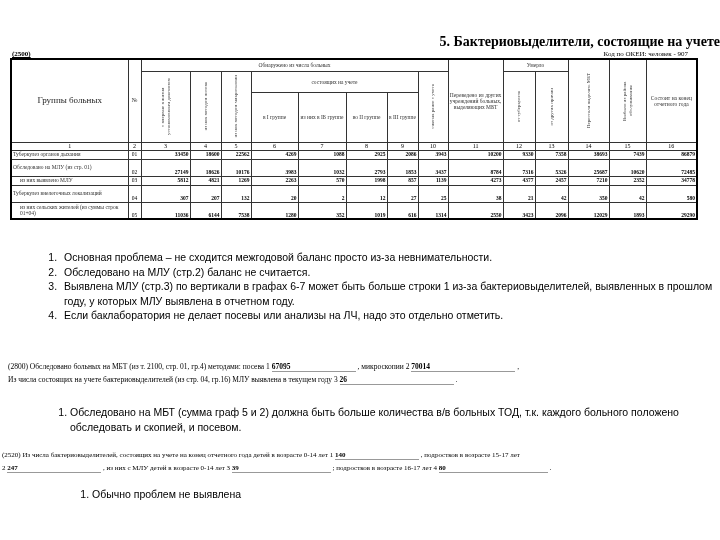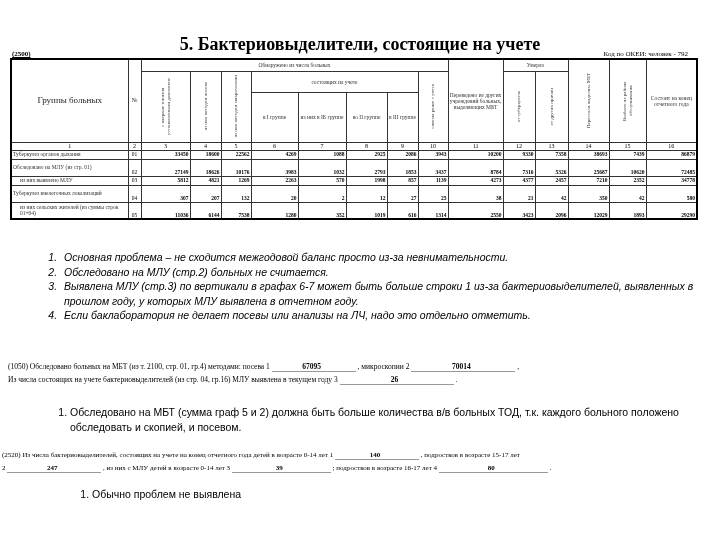--- a/index.html
+++ b/index.html
@@ -1,46 +1,46 @@
 <!DOCTYPE html>
 <html><head>
 <meta charset="utf-8">
 <style>
   html, body { margin:0; padding:0; background:#ffffff; }
   body { width:720px; height:540px; position:relative; overflow:hidden; color:#000; }
   .serif { font-family: "Liberation Serif", "DejaVu Serif", serif; }
   .sans { font-family: "Liberation Sans", "DejaVu Sans", sans-serif; }
-  .title { position:absolute; left:0; top:34px; width:720px; text-align:center; font-size:18px; font-weight:bold; }
+  .title { position:absolute; left:0; top:34px; width:720px; text-align:right; font-size:14px; font-weight:bold; }
   .code-left { position:absolute; left:12px; top:50px; font-size:7px; font-weight:bold; text-decoration:underline; }
   .okei { position:absolute; right:32px; top:50px; font-size:7px; }
   table.main { position:absolute; left:10px; top:58px; border-collapse:collapse; table-layout:fixed; width:686px; font-size:5.5px; }
   table.main td, table.main th { border:0.8px solid #333; padding:0 1px; overflow:hidden; line-height:1.1; }
   table.main th { font-weight:normal; text-align:center; vertical-align:middle; color:#333; }
   .outer { border:2px solid #000 !important; }
   .vert { writing-mode:vertical-rl; transform:rotate(180deg); margin:auto; font-size:5px; max-height:70px; }
   .rowlabel { text-align:left; font-size:5.5px; color:#333; }
   .num { text-align:right; font-weight:bold; font-size:5.5px; }
   .code { text-align:center; font-size:5.5px; }
   .colnum td { text-align:center; font-size:6px; height:7px; }
   .notes { position:absolute; left:32px; top:250px; font-size:10.5px; line-height:14.5px; }
   .notes ol { margin:0; padding-left:28px; }
-  .notes li { padding-left:4px;font-style:italic; }
+  .notes li { padding-left:4px; }
   .form-line { position:absolute; font-size:7.5px; white-space:nowrap; }
-  .uline { display:inline-block; border-bottom:0.6px solid #999; text-align:center; font-weight:bold; padding-right:4px; }
+  .uline { display:inline-block; border-bottom:0.6px solid #999; text-align:left; font-weight:bold; padding-right:4px; }
   .notes2 { position:absolute; left:46px; top:405px; font-size:10.5px; line-height:15px; width:660px; }
   .notes2 ol { margin:0; padding-left:24px; }
   .notes3 { position:absolute; left:76px; top:488px; font-size:10.5px; }
   .notes3 ol { margin:0; padding-left:16px; }
 </style>
 </head>
 <body>
 
 <div class="code-left serif">(2500)</div>
 <div class="title serif">5. Бактериовыделители, состоящие на учете</div>
-<div class="okei serif">Код по ОКЕИ: человек - 792</div>
+<div class="okei serif">Код по ОКЕИ: человек - 907</div>
 
 <table class="main serif outer">
   <colgroup>
     <col style="width:117px">
       <col style="width:13px">
       <col style="width:49px">
       <col style="width:31px">
       <col style="width:30px">
     <col style="width:47px">
       <col style="width:48px">
@@ -205,28 +205,28 @@
       <td class="num" style="vertical-align:bottom">12029</td>
       <td class="num" style="vertical-align:bottom">1893</td>
       <td class="num" style="vertical-align:bottom">29290</td>
     </tr>
   </tbody>
 </table>
 
 <div class="notes sans">
   <ol>
     <li>Основная проблема – не сходится межгодовой баланс просто из-за невнимательности.</li>
-    <li>Обследовано на МЛУ (стр.2) больных не считается.</li>
+    <li>Обследовано на МЛУ (стр.2) баланс не считается.</li>
     <li>Выявлена МЛУ (стр.3) по вертикали в графах 6-7 может быть больше строки 1 из-за бактериовыделителей, выявленных в прошлом году, у которых МЛУ выявлена в отчетном году.</li>
     <li>Если баклаборатория не делает посевы или анализы на ЛЧ, надо это отдельно отметить.</li>
   </ol>
 </div>
 
 <div class="form-line serif" style="left:8px; top:362px;">
-  <span>(1050)  Обследовано больных на  МБТ  (из т. 2100, стр. 01, гр.4) методами: посева 1</span>
+  <span>(2800)  Обследовано больных на  МБТ  (из т. 2100, стр. 01, гр.4) методами: посева 1</span>
   <span class="uline" style="width:80px">67095</span>
   <span>,  микроскопии 2</span>
   <span class="uline" style="width:100px">70014</span>
   <span>,</span>
 </div>
 <div class="form-line serif" style="left:8px; top:375px;">
   <span>Из числа состоящих на учете бактериовыделителей (из стр. 04, гр.16) МЛУ выявлена в текущем году 3</span>
   <span class="uline" style="width:110px">26</span>
   <span>.</span>
 </div>

